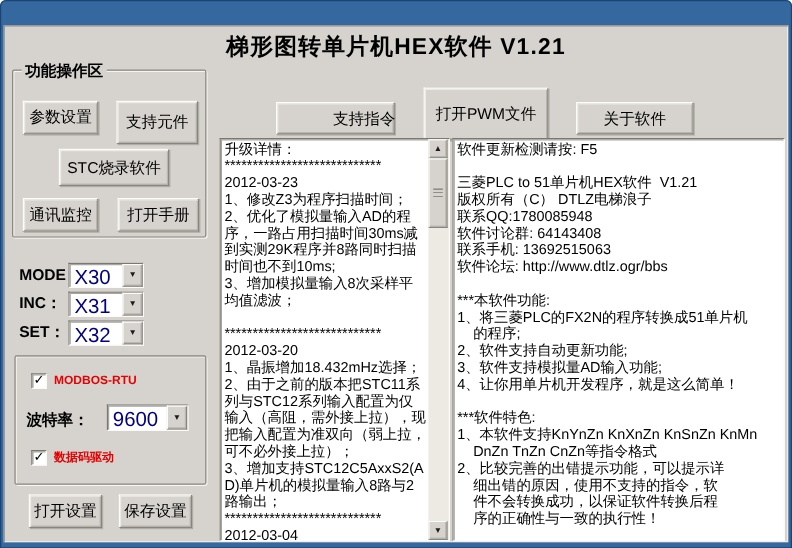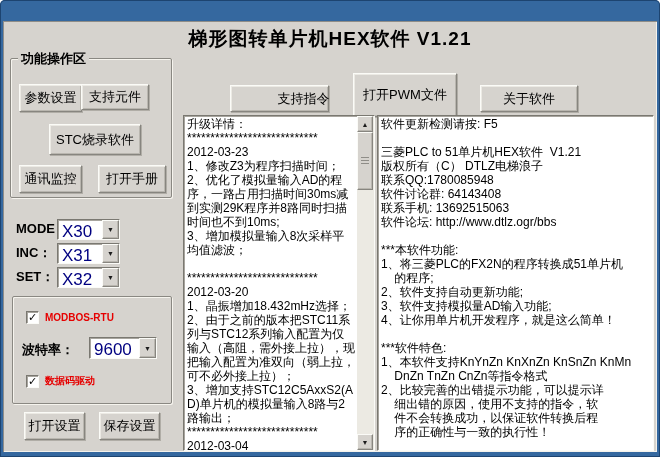--- a/index.html
+++ b/index.html
@@ -130,21 +130,21 @@
 <div class="window">
 
 
   <div class="client">
 
     <div class="heading">梯形图转单片机HEX软件 V1.21</div>
 
     <div class="groupbox" style="left:7px; top:37px; width:162px; height:140px;">
       <span class="groupbox-title">功能操作区</span>
       <div class="btn" style="left:8px;  top:25px;  width:63px; height:28px;">参数设置</div>
-      <div class="btn" style="left:70px; top:25px;  width:68px; height:26px;">支持元件</div>
+      <div class="btn" style="left:86px; top:25px;  width:68px; height:36px;">支持元件</div>
       <div class="btn" style="left:38px; top:65px;  width:92px; height:31px;">STC烧录软件</div>
       <div class="btn" style="left:8px;  top:106px; width:63px; height:28px;">通讯监控</div>
       <div class="btn" style="left:87px; top:106px; width:68px; height:28px;">打开手册</div>
     </div>
 
     <div class="selector-row" style="left:13px; top:197px; width:150px; height:22px;">
       <span class="bold-label" style="width:41px;">MODE：</span>
       <div class="combo sunken" style="position:relative; width:63px; height:21px;">
         <span class="combo-field">X30</span>
         <span class="combo-arrow">▼</span>

